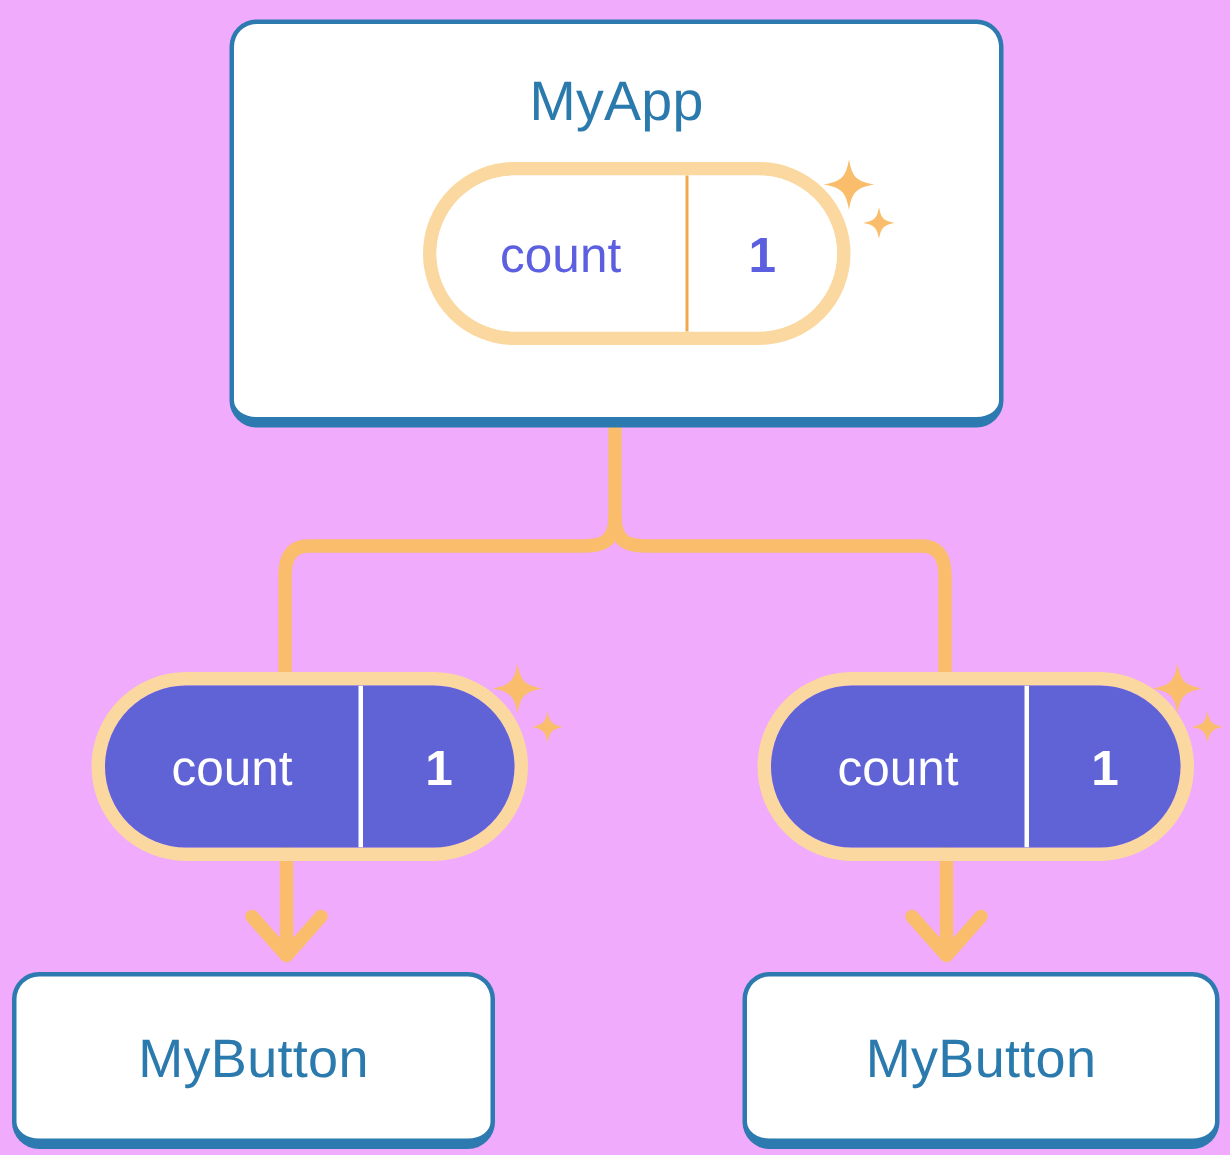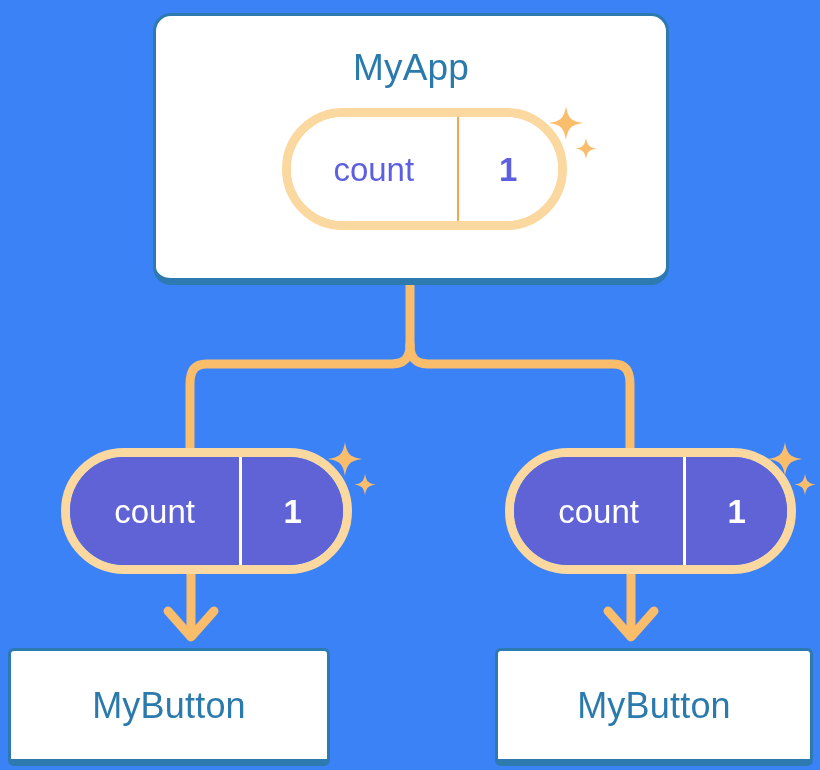--- a/index.html
+++ b/index.html
@@ -12,21 +12,21 @@
     height: 770px;
     overflow: hidden;
     font-family: "Liberation Sans", sans-serif;
     position: relative;
   }
   #stage {
     position: absolute;
     left: 0; top: 0;
     width: 820px;
     height: 770px;
-    background: #3b82f6;
+    background: #f0abfc;
   }
 
   
   #connectors {
     position: absolute;
     left: 0; top: 0;
     width: 820px;
     height: 770px;
     z-index: 1;
     pointer-events: none;
@@ -60,21 +60,21 @@
     width: 516px;
     height: 272px;
     border-radius: 18px;
   }
   #card-myapp .card-title {
     margin-top: 33px;
   }
 
   .card-button {
     justify-content: center;
-    border-radius: 6px;
+    border-radius: 18px;
   }
   #card-mybutton-left {
     left: 8px;
     top: 648px;
     width: 322px;
     height: 118px;
   }
   #card-mybutton-right {
     left: 495px;
     top: 648px;

